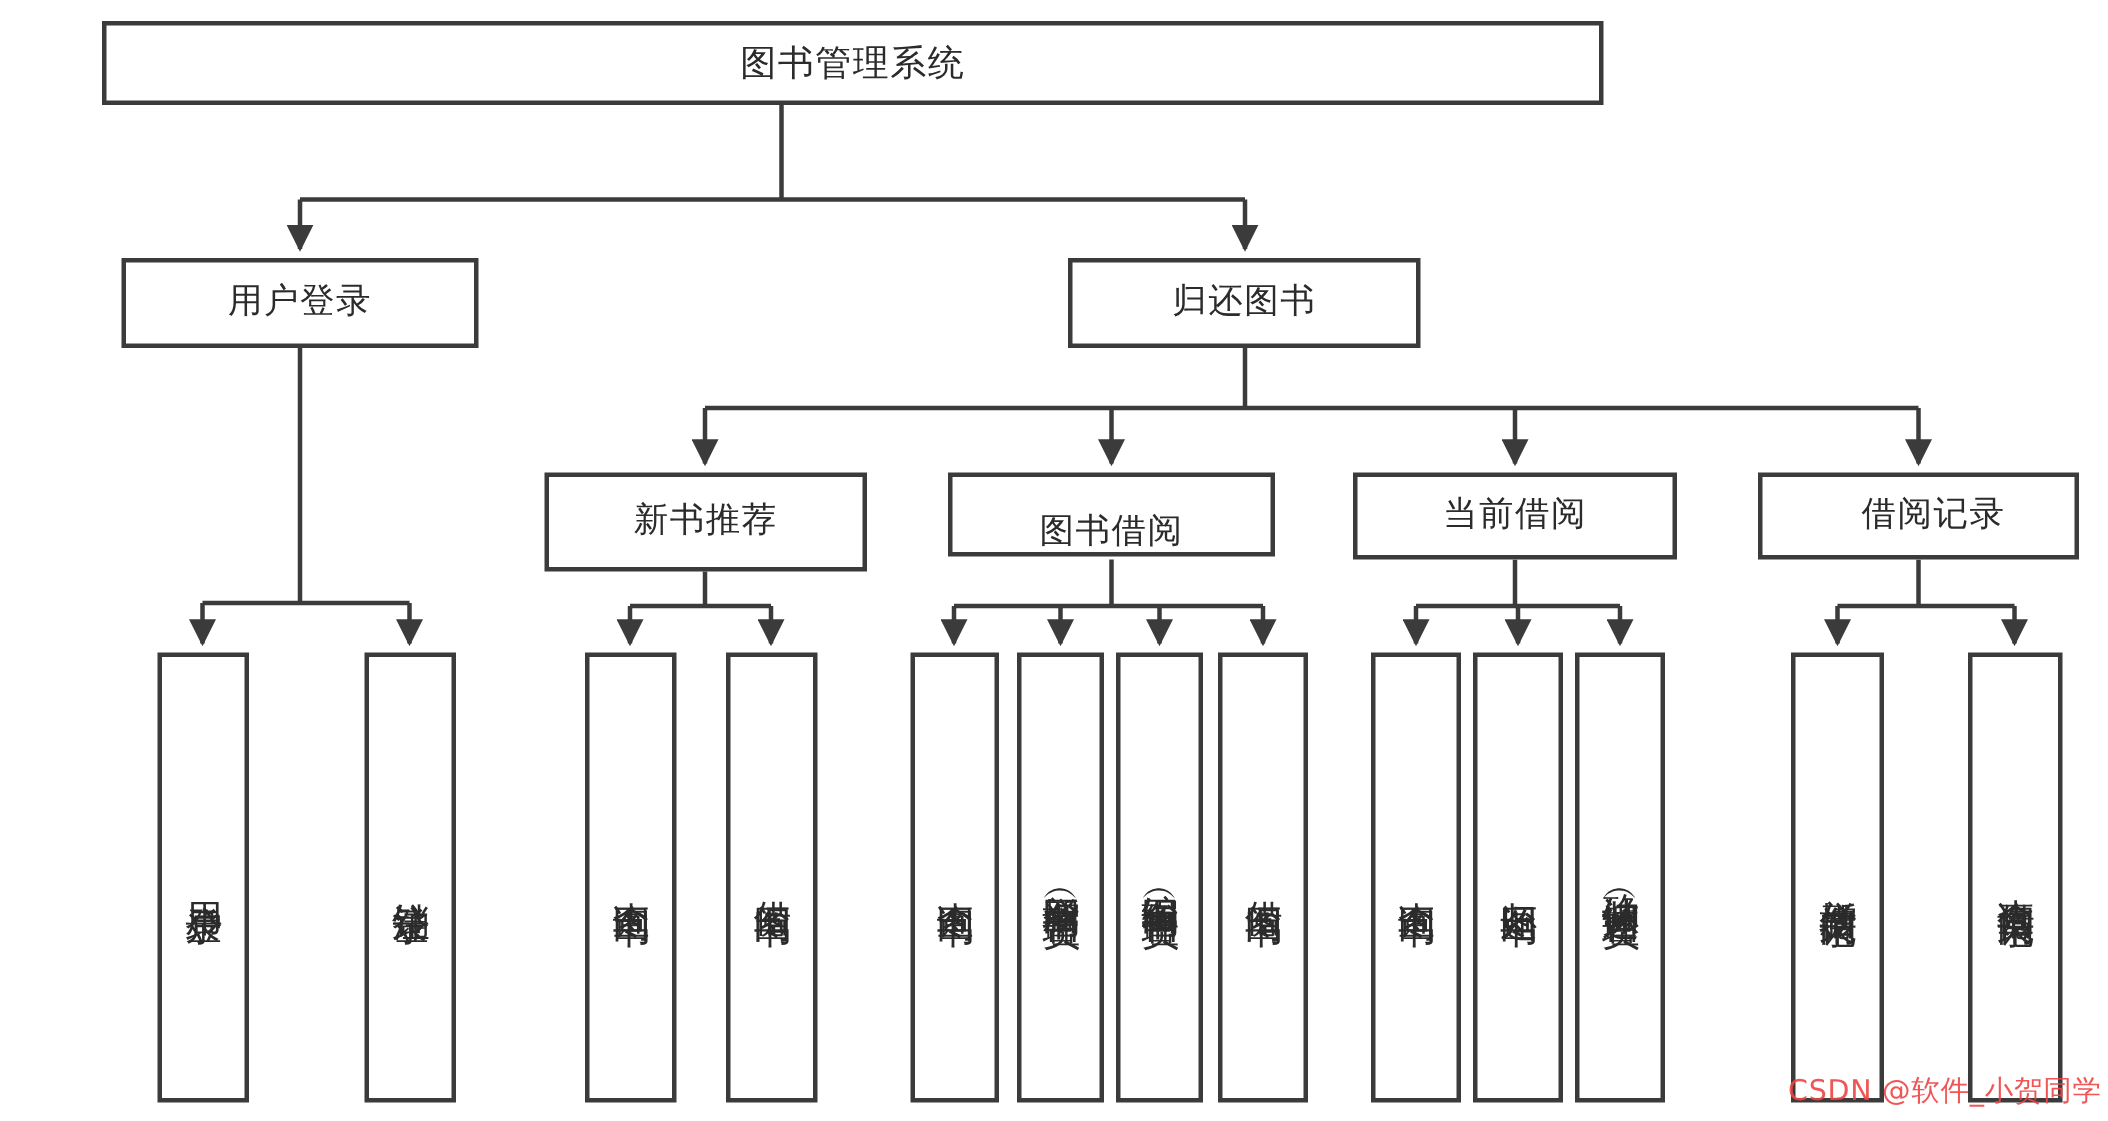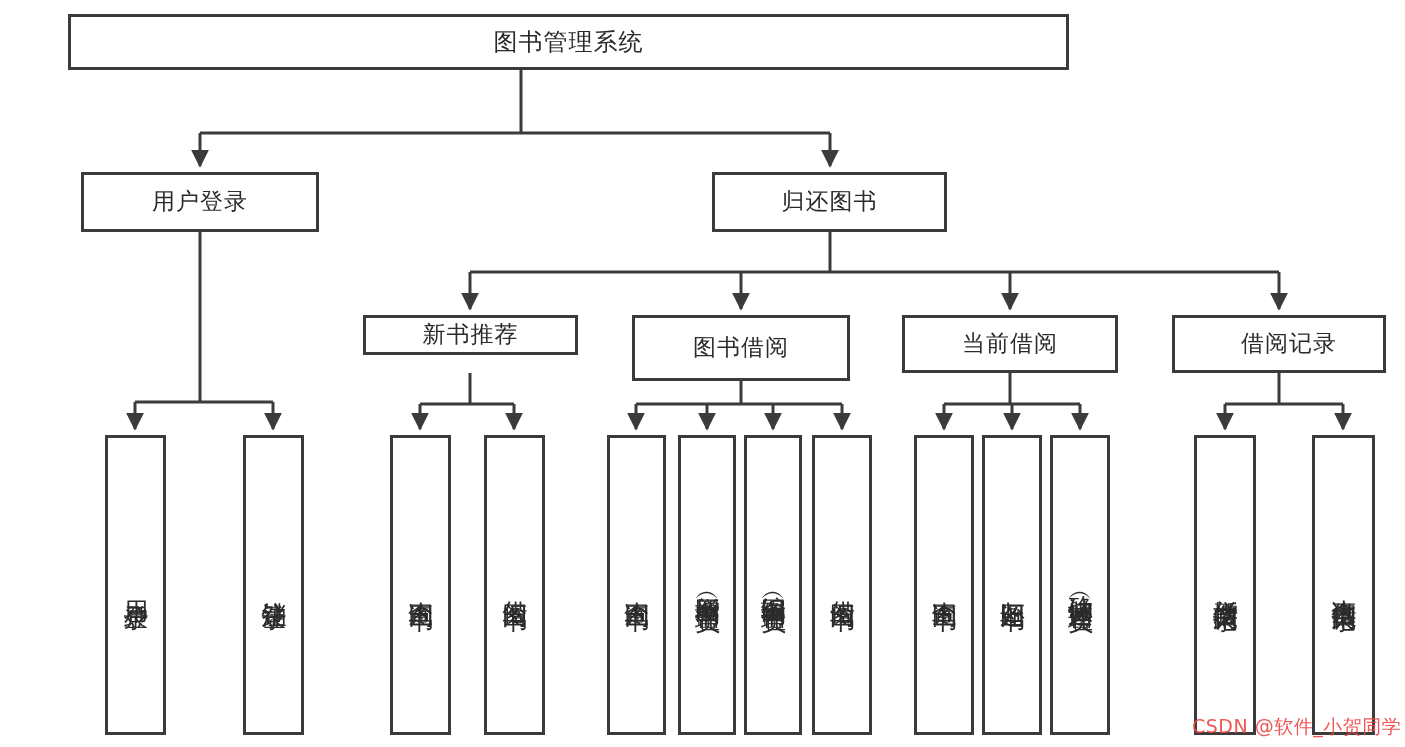--- a/index.html
+++ b/index.html
@@ -119,24 +119,24 @@
     <span class="label">图书管理系统</span>
   </div>
 
   <div class="node" style="left:81px; top:172px; width:238px; height:60px;">
     <span class="label">用户登录</span>
   </div>
   <div class="node" style="left:712px; top:172px; width:235px; height:60px;">
     <span class="label">归还图书</span>
   </div>
 
-  <div class="node" style="left:363px; top:315px; width:215px; height:40px;align-items:center;">
+  <div class="node" style="left:363px; top:315px; width:215px; height:66px;align-items:center;">
     <span class="label">新书推荐</span>
   </div>
-  <div class="node" style="left:632px; top:315px; width:218px; height:66px;">
+  <div class="node" style="left:632px; top:315px; width:218px; height:56px;align-items:flex-end;">
     <span class="label">图书借阅</span>
   </div>
   <div class="node" style="left:902px; top:315px; width:216px; height:58px;">
     <span class="label">当前借阅</span>
   </div>
   <div class="node" style="left:1172px; top:315px; width:214px; height:58px;padding-left:20px;">
     <span class="label">借阅记录</span>
   </div>
 
   <div class="node leaf" style="left:105px; top:435px; width:61px; height:300px;">

